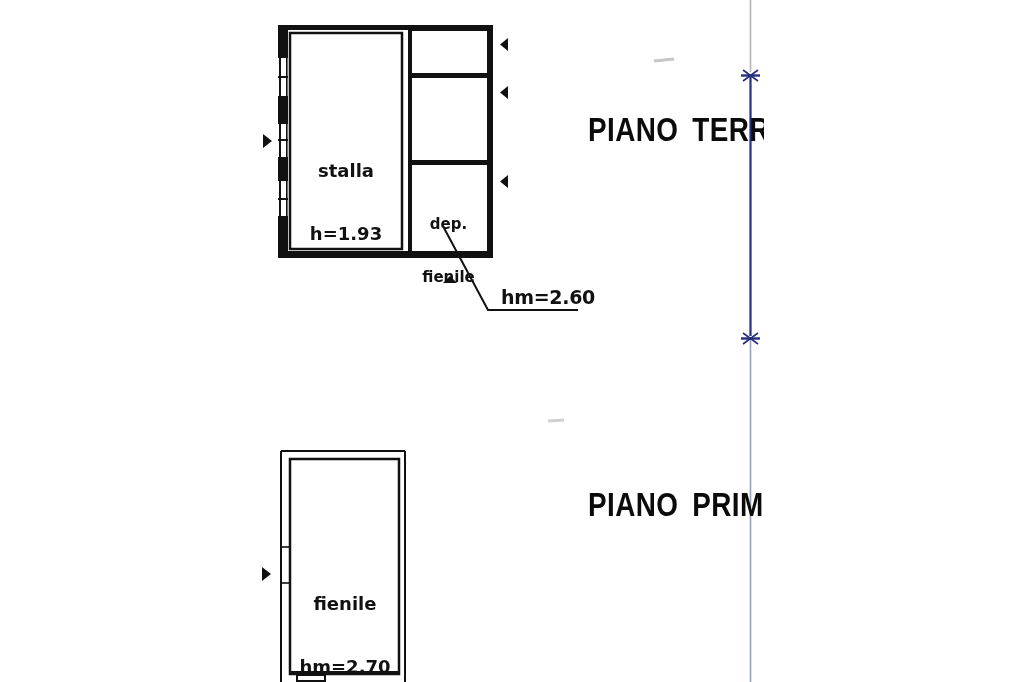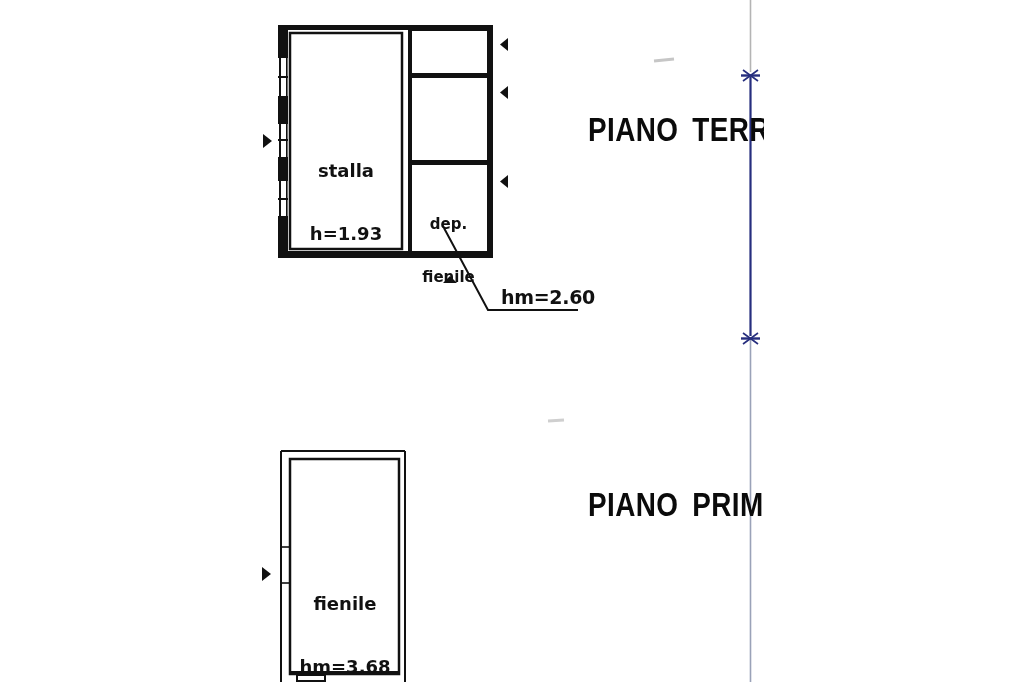--- a/index.html
+++ b/index.html
@@ -135,21 +135,21 @@
 
   <div class="label room-label" style="left:410px; top:181px; width:77px; font-size:15px; line-height:17.5px;">
     <span class="lh">dep.</span>
     <span class="lh">fienile</span>
   </div>
 
   <div class="label" style="left:501px; top:286px; font-size:19px; letter-spacing:-0.3px;">hm=2.60</div>
 
   <div class="label room-label" style="left:290px; top:551px; width:110px; font-size:18px; line-height:21px;">
     <span class="lh">fienile</span>
-    <span class="lh">hm=3.68</span>
+    <span class="lh">hm=2.70</span>
   </div>
 
   <div class="floor-title" style="left:588px; top:110px;">
     <span>PIANO TERRA</span>
   </div>
 
   <div class="floor-title" style="left:588px; top:485px;">
     <span>PIANO PRIMO</span>
   </div>
 

